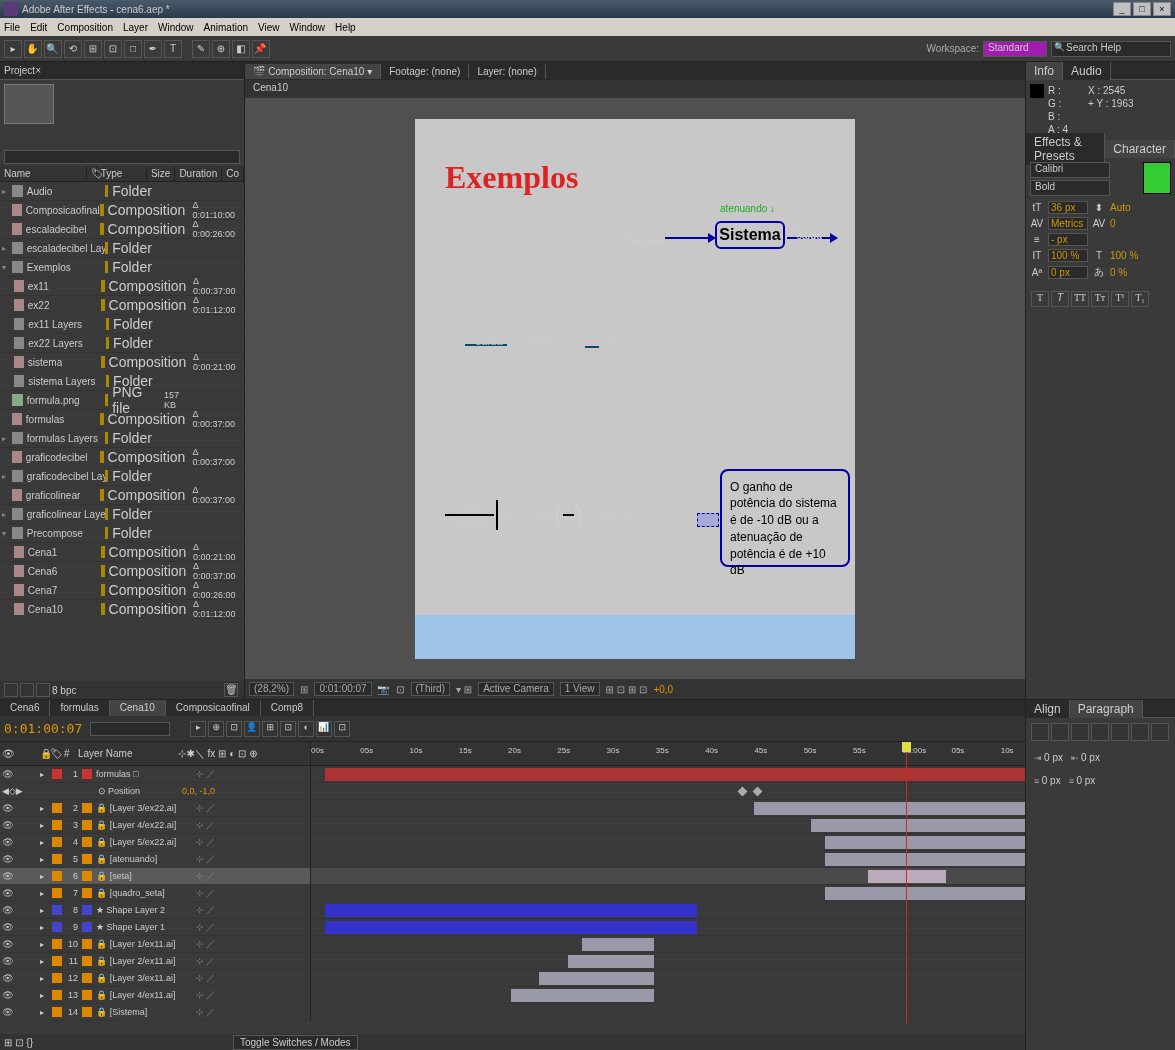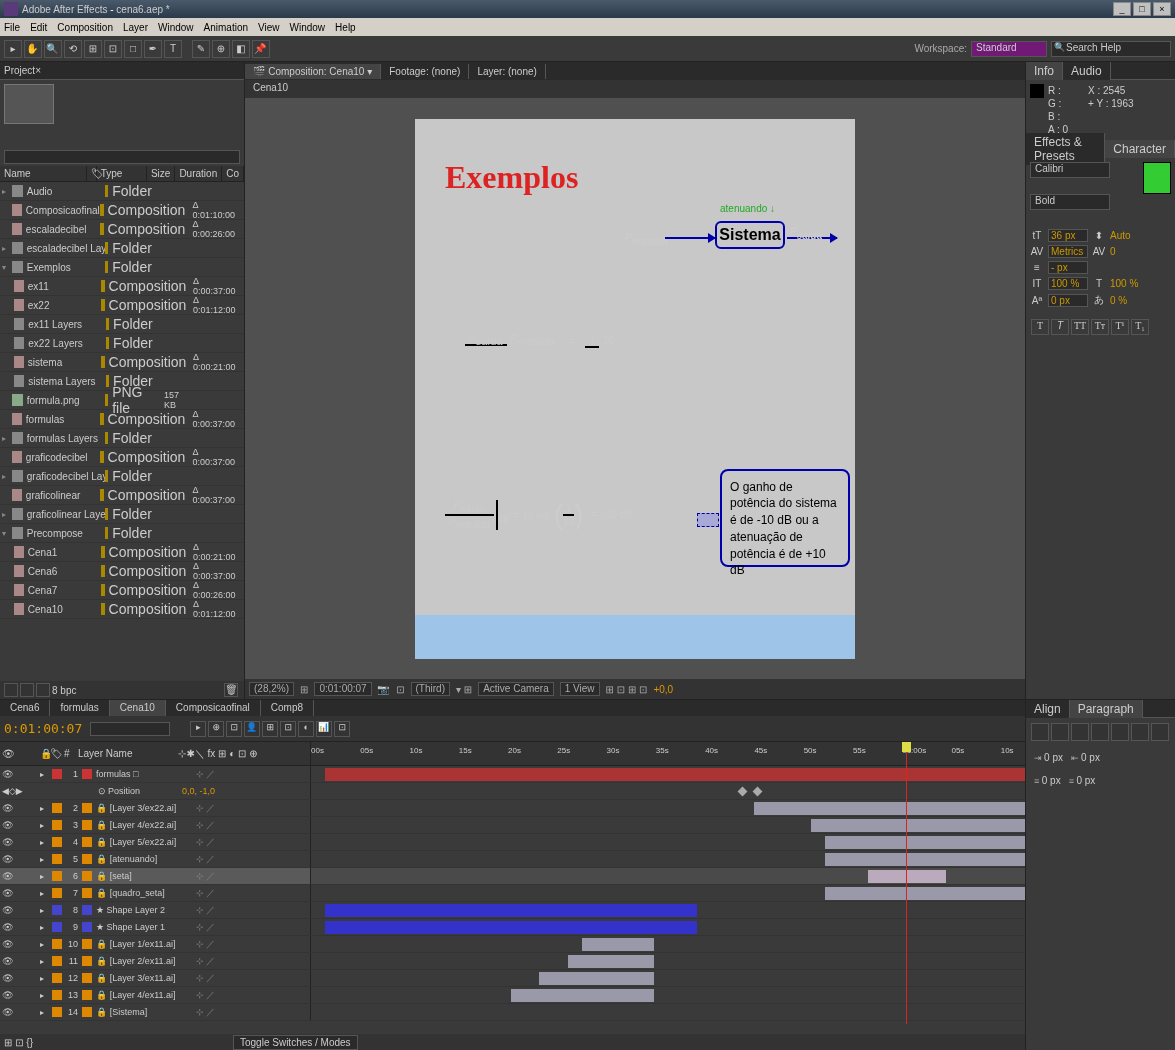--- a/index.html
+++ b/index.html
@@ -8,21 +8,21 @@
 .titlebar .logo{width:14px;height:14px;background:#5a3a7a;margin-right:4px}
 .titlebar .title{font-size:10px;color:#fff}
 .windowctrls{margin-left:auto;display:flex}
 .winbtn{width:18px;height:14px;background:#c0c0c0;border:1px solid #888;margin-left:2px;text-align:center;color:#000;font-size:9px;line-height:12px}
 .menubar{height:18px;background:#d4d0c8;display:flex;align-items:center;padding:0 4px}
 .menubar span{color:#000;margin-right:10px;font-size:10px}
 .toolbar{height:26px;background:#3a3a3a;display:flex;align-items:center;padding:0 4px;border-bottom:1px solid #222}
 .tbtn{width:18px;height:18px;background:#3a3a3a;margin-right:2px;border:1px solid #555;display:flex;align-items:center;justify-content:center;font-size:10px}
 .tspacer{width:8px}
 .wslabel{margin-left:auto;color:#aaa;margin-right:4px}
-.wsdd{width:76px;height:16px;background:#701a75;border:1px solid #555;margin-right:4px;padding:0 4px}
+.wsdd{width:64px;height:16px;background:#a21caf;border:1px solid #555;margin-right:4px;padding:0 4px}
 .search{width:120px;height:16px;background:#2a2a2a;border:1px solid #555;padding:0 14px;color:#888;position:relative}
 .search::before{content:"🔍";position:absolute;left:2px;top:0;font-size:9px}
 .main{display:flex;height:637px}
 .leftpanel{width:245px;background:#3a3a3a;display:flex;flex-direction:column;border-right:1px solid #222}
 .panelhdr{height:18px;background:#2a2a2a;display:flex;align-items:center;padding:0 4px;font-size:10px;border-bottom:1px solid #555}
 .panelhdr.tabs{display:flex;padding:0}
 .ptab{padding:2px 8px;background:#2a2a2a;border-right:1px solid #555;font-size:12px}
 .ptab.active{background:#444}
 .projtop{height:68px;background:#3a3a3a;padding:4px}
 .projthumb{width:50px;height:40px;background:#555;border:1px solid #777}
@@ -52,35 +52,35 @@
 .canvas .atenuando{position:absolute;left:305px;top:84px;font-size:10px;color:#2a2}
 .canvas .pentrada{position:absolute;left:210px;top:108px;font-size:16px;color:#000;font-weight:bold;font-style:italic}
 .canvas .arrow1{position:absolute;left:250px;top:118px;width:50px;height:2px;background:#00a}
 .canvas .arrow1::after{content:"";position:absolute;right:-1px;top:-4px;border-left:8px solid #00a;border-top:5px solid transparent;border-bottom:5px solid transparent}
 .canvas .sistemabox{position:absolute;left:300px;top:102px;width:70px;height:28px;border:2px solid #00a;border-radius:6px;display:flex;align-items:center;justify-content:center;font-size:16px;color:#000;font-weight:bold}
 .canvas .arrow2{position:absolute;left:372px;top:118px;width:50px;height:2px;background:#00a}
 .canvas .arrow2::after{content:"";position:absolute;right:-1px;top:-4px;border-left:8px solid #00a;border-top:5px solid transparent;border-bottom:5px solid transparent}
 .canvas .psaida{position:absolute;left:375px;top:102px;font-size:16px;color:#000;font-weight:bold;font-style:italic}
 .canvas .eq1{position:absolute;left:50px;top:210px;font-family:'Times New Roman',serif;font-size:18px;color:#000;text-align:center}
 .canvas .eq1 .frac{display:inline-block;text-align:center;vertical-align:middle}
-.canvas .eq1 .frac .num{border-bottom:2px solid #000000;padding:0 4px}
+.canvas .eq1 .frac .num{border-bottom:2px solid #0c4a6e;padding:0 4px}
 .canvas .eq1 .frac .den{padding:0 4px}
 .canvas .eq2{position:absolute;left:30px;top:380px;font-family:'Times New Roman',serif;font-size:16px;color:#000}
 .canvas .resultbox{position:absolute;left:305px;top:350px;width:130px;height:98px;border:2px solid #00a;border-radius:8px;padding:8px;font-size:12px;color:#000;line-height:1.4}
 .canvas .seta-handle{position:absolute;left:282px;top:394px;width:22px;height:14px;border:1px dashed #00a;background:rgba(100,100,255,0.3)}
 .canvas .bluebar{position:absolute;left:0;bottom:0;width:100%;height:44px;background:#9ec4e8}
 .compftr{height:20px;background:#333;display:flex;align-items:center;padding:0 4px;font-size:9px}
 .compftr span{margin-right:6px;color:#aaa}
 .compftr .dd{background:#2a2a2a;border:1px solid #555;padding:0 4px;height:14px}
 .rightpanel{width:150px;background:#3a3a3a;border-left:1px solid #222;display:flex;flex-direction:column}
 .infobox{padding:4px;font-size:9px;line-height:1.3;color:#aaa}
 .infobox .sw{width:14px;height:14px;background:#000;display:inline-block;vertical-align:top;margin-right:4px}
 .durinfo{padding:4px;font-size:9px;color:#aaa;line-height:1.3}
 .charpanel{padding:4px}
-.charpanel .fontdd{width:80px;height:16px;background:#2a2a2a;border:1px solid #555;margin-bottom:16px;padding:0 4px;display:inline-block}
+.charpanel .fontdd{width:80px;height:16px;background:#2a2a2a;border:1px solid #555;margin-bottom:2px;padding:0 4px;display:inline-block}
 .charpanel .colsw{width:28px;height:32px;background:#3c3;display:inline-block;vertical-align:top;border:1px solid #000;float:right}
 .charpanel .row{display:flex;align-items:center;margin:3px 0;font-size:9px;color:#aaa}
 .charpanel .row .lbl{width:14px;text-align:center}
 .charpanel .row .val{width:40px;background:#2a2a2a;border:1px solid #555;padding:0 2px;margin:0 4px;color:#c90}
 .charpanel .row .val2{color:#c90;margin-left:4px}
 .charbtns{padding:4px;display:flex;flex-wrap:wrap}
 .charbtns span{width:18px;height:16px;border:1px solid #555;margin:1px;text-align:center;font-size:10px;font-family:'Times New Roman',serif}
 .bottom{height:351px;background:#3a3a3a;border-top:1px solid #222;display:flex}
 .timeline{flex:1;display:flex;flex-direction:column}
 .tltabs{height:16px;background:#2a2a2a;display:flex;font-size:10px}
@@ -451,21 +451,21 @@
   </div>
 
   <div class="rightpanel">
     <div class="panelhdr tabs">
       <div class="ptab active">Info</div>
       <div class="ptab">Audio</div>
     </div>
     <div class="infobox">
       <div style="display:flex">
         <span class="sw"></span>
-        <div><span>R :</span><br><span>G :</span><br><span>B :</span><br><span>A : 0</span></div>
+        <div><span>R :</span><br><span>G :</span><br><span>B :</span><br><span>A : 4</span></div>
         <div style="margin-left:20px"><span>X : 2545</span><br>+ <span>Y : 1963</span></div>
       </div>
     </div>
     <div class="panelhdr tabs">
       <div class="ptab">Effects &amp; Presets</div>
       <div class="ptab active">Character</div>
     </div>
     <div class="charpanel">
       <div>
         <div class="fontdd">Calibri</div>

